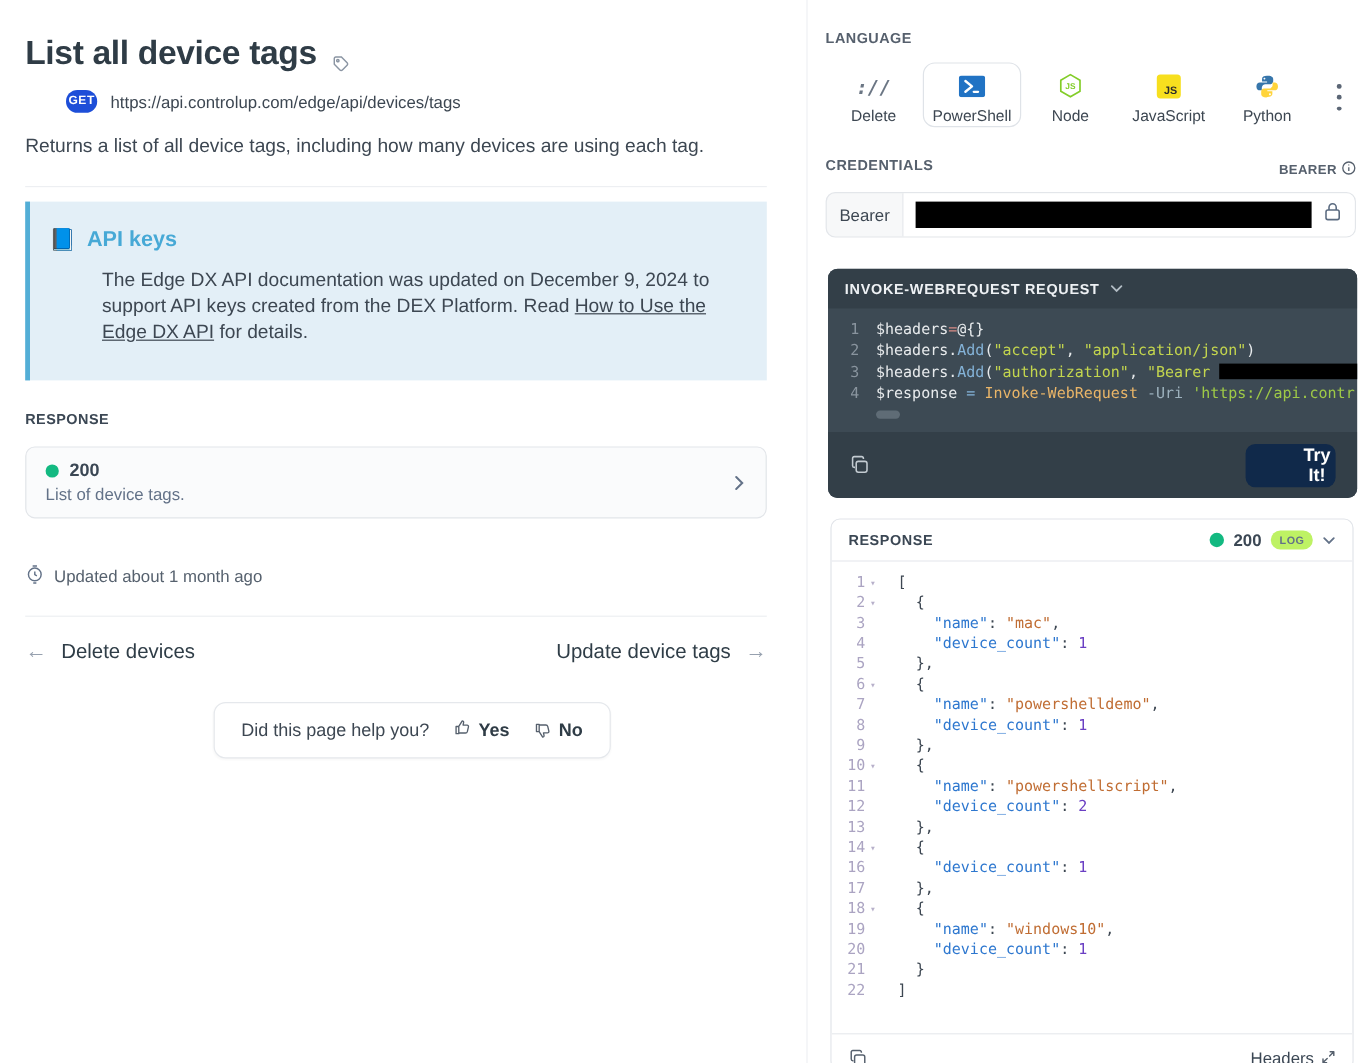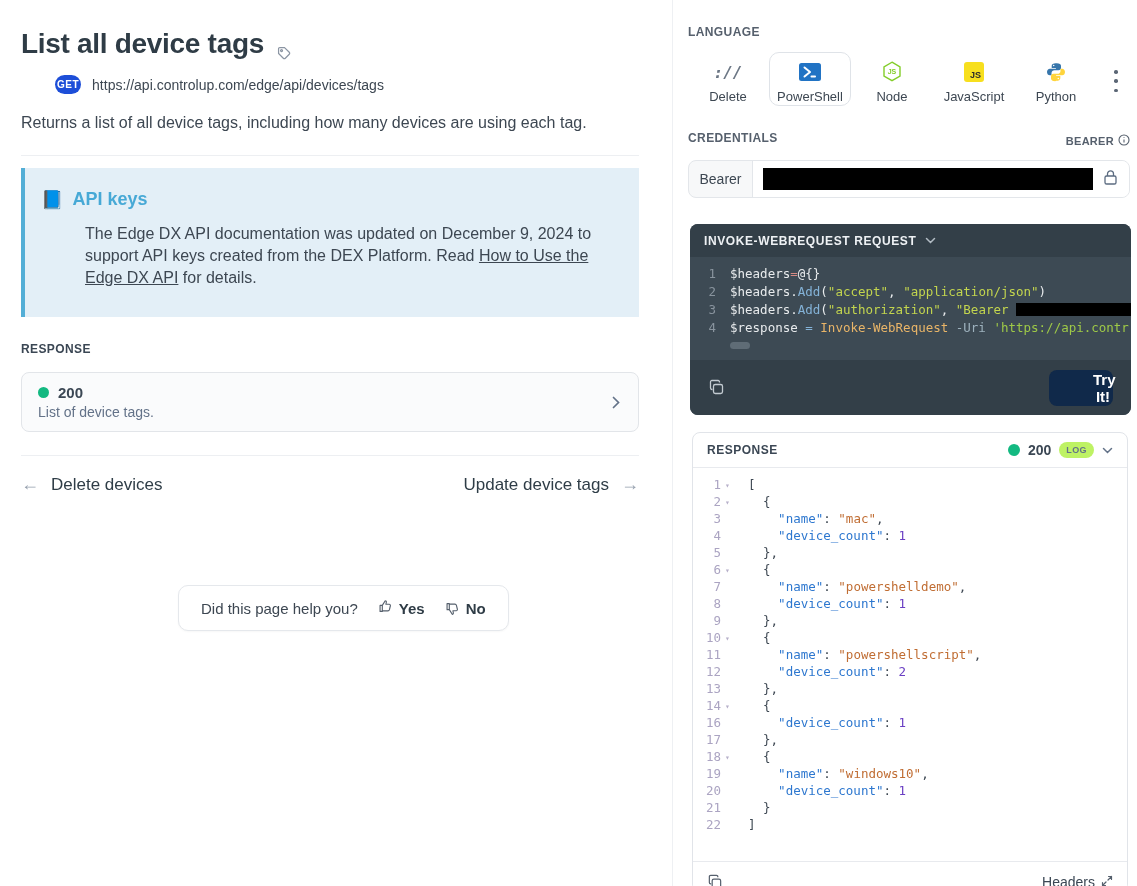--- a/index.html
+++ b/index.html
@@ -95,21 +95,21 @@
   .t-o2 { color:#84b3d8; }
   .t-k { color:#e9b568; }
   .t-pr { color:#9db1bd; }
   .t-s2 { color:#9ec947; }
   .redact-bar { display:inline-block; background:#000; width:140px; height:13px; vertical-align:-2px; }
   .hscroll-track { margin:4px 0 0 40px; }
   .hscroll-thumb { width:20px; height:7px; border-radius:4px; background:#5f6c76; cursor:grab; }
   .rb-footer { position:absolute; left:0; right:0; bottom:0; height:55px; background:#333f48;
     display:flex; align-items:center; justify-content:space-between; padding:0 18px; }
   .copy-btn { color:#c3cbd1; display:inline-flex; cursor:pointer; }
-  .try-btn { width:64px; height:36px; background:#10294a; border:none; border-radius:8px; color:#fff;
+  .try-btn { width:75px; height:36px; background:#10294a; border:none; border-radius:8px; color:#fff;
     font-size:15px; font-weight:700; font-family:"Liberation Sans", sans-serif; cursor:pointer;padding-left:44px; }
 
   .response-block { position:absolute; left:692px; top:432px; width:436px; height:460px; border:1px solid #e1e4e9;
     border-radius:8px; background:#fff; overflow:hidden; }
   .resp-header { height:35px; display:flex; align-items:center; justify-content:space-between; padding:0 14px;
     border-bottom:1px solid #e8eaee; }
   .resp-title { font-size:12px; font-weight:700; letter-spacing:.5px; color:#3b4754; }
   .resp-right { display:flex; align-items:center; gap:8px; }
   .dot-green-lg { width:12px; height:12px; border-radius:50%; background:#13b981; }
   .resp-code { font-size:14px; font-weight:700; color:#3b4754; }
@@ -174,20 +174,30 @@
       </div>
       <div class="rc-desc">List of device tags.</div>
     </div>
     <span class="chev">
       <svg width="8" height="13" viewBox="0 0 8 13" fill="none" stroke="#637288" stroke-width="1.7" stroke-linecap="round">
           <path d="M1.5 1.5 6.5 6.5 1.5 11.5"></path>
         </svg>
     </span>
   </div>
 
+  <div class="updated-row">
+    <span>
+      <svg width="16" height="17" viewBox="0 0 16 17" fill="none" stroke="#637288" stroke-width="1.2">
+        <circle cx="8" cy="8.7" r="5.3"></circle>
+        <path d="M8 6.2v2.6l1.7 1"></path>
+        <path d="M6.2 1.6h3.6M6.7 15.8h2.6"></path>
+      </svg>
+    </span>
+    <span>Updated about 1 month ago</span>
+  </div>
 
   <hr class="hdivider2">
 
   <div class="pager">
     <div class="pager-item">
       <span class="pager-arrow">←</span>
       <span>Delete devices</span>
     </div>
     <div class="pager-item">
       <span>Update device tags</span>

